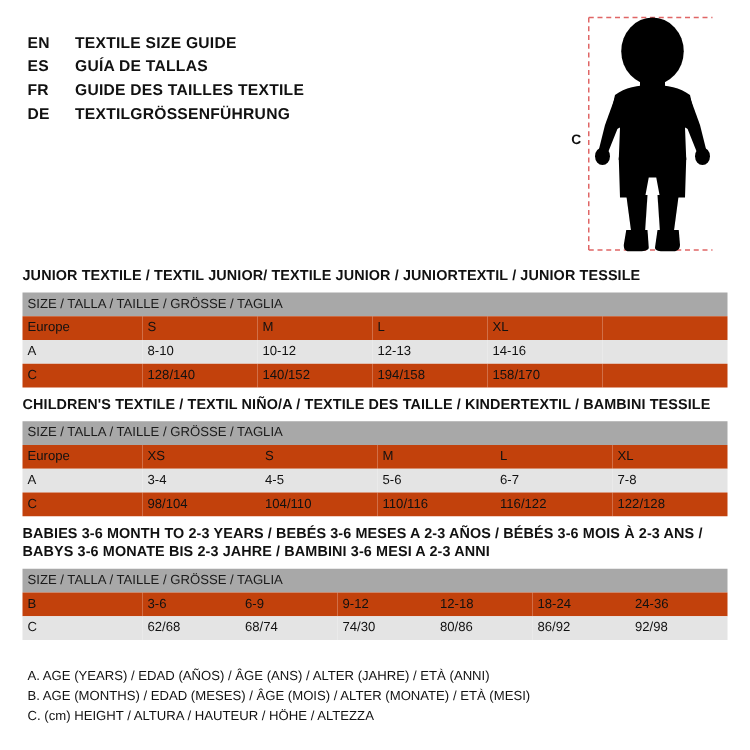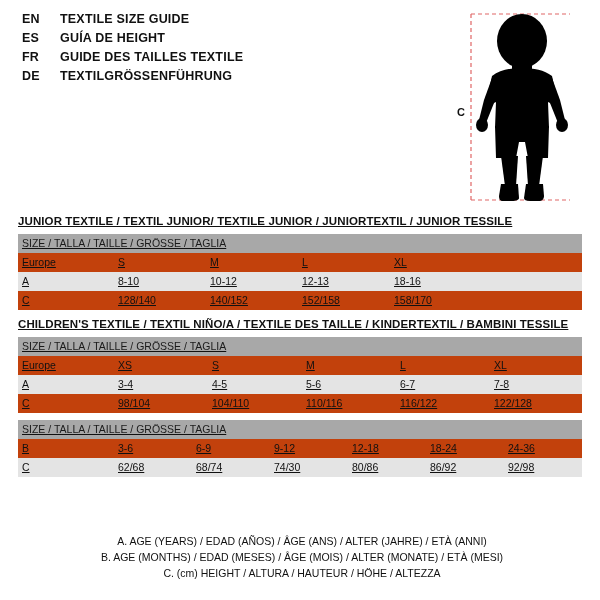--- a/index.html
+++ b/index.html
@@ -18,21 +18,21 @@
     position: relative;
     width: 600px;
     height: 600px;
     box-sizing: border-box;
   }
 
   
   .header {
     position: absolute;
     left: 22px;
-    top: 10px;
+    top: 25px;
     width: 420px;
   }
   .lang-row {
     display: flex;
     align-items: baseline;
     line-height: 19px;
     white-space: nowrap;
   }
   .lang-code {
     width: 38px;
@@ -66,21 +66,20 @@
     font-size: 11px;
     font-weight: bold;
     color: #111;
   }
 
   
   .section {
     position: absolute;
     left: 18px;
     width: 564px;
-    text-decoration: underline;
   }
   .section-title {
     font-size: 11.5px;
     font-weight: bold;
     color: #111;
     letter-spacing: .1px;
     margin-bottom: 5px;
     line-height: 15px;
   }
   table.size-table {
@@ -126,21 +125,21 @@
 
 <div class="page">
 
   <div class="header">
     <div class="lang-row">
       <span class="lang-code">EN</span>
       <span class="lang-title">TEXTILE SIZE GUIDE</span>
     </div>
     <div class="lang-row">
       <span class="lang-code">ES</span>
-      <span class="lang-title">GUÍA DE HEIGHT</span>
+      <span class="lang-title">GUÍA DE TALLAS</span>
     </div>
     <div class="lang-row">
       <span class="lang-code">FR</span>
       <span class="lang-title">GUIDE DES TAILLES TEXTILE</span>
     </div>
     <div class="lang-row">
       <span class="lang-code">DE</span>
       <span class="lang-title">TEXTILGRÖSSENFÜHRUNG</span>
     </div>
   </div>
@@ -205,28 +204,28 @@
           <td>M</td>
           <td>L</td>
           <td>XL</td>
           <td></td>
         </tr>
         <tr class="shade">
           <td>A</td>
           <td>8-10</td>
           <td>10-12</td>
           <td>12-13</td>
-          <td>18-16</td>
+          <td>14-16</td>
           <td></td>
         </tr>
         <tr class="plain">
           <td>C</td>
           <td>128/140</td>
           <td>140/152</td>
-          <td>152/158</td>
+          <td>194/158</td>
           <td>158/170</td>
           <td></td>
         </tr>
       </tbody>
     </table>
   </div>
 
   <div class="section" style="top:317px;">
     <div class="section-title">CHILDREN'S TEXTILE / TEXTIL NIÑO/A / TEXTILE DES TAILLE / KINDERTEXTIL / BAMBINI TESSILE</div>
     <table class="size-table">
@@ -264,20 +263,21 @@
           <td>104/110</td>
           <td>110/116</td>
           <td>116/122</td>
           <td>122/128</td>
         </tr>
       </tbody>
     </table>
   </div>
 
   <div class="section" style="top:420px;">
+    <div class="section-title">BABIES 3-6 MONTH TO 2-3 YEARS / BEBÉS 3-6 MESES A 2-3 AÑOS / BÉBÉS 3-6 MOIS À 2-3 ANS / BABYS 3-6 MONATE BIS 2-3 JAHRE / BAMBINI 3-6 MESI A 2-3 ANNI</div>
     <table class="size-table">
       <colgroup>
         <col style="width:96px">
           <col style="width:78px">
           <col style="width:78px">
           <col style="width:78px">
           <col style="width:78px">
           <col style="width:78px">
           <col>
       </colgroup>
@@ -300,19 +300,19 @@
           <td>68/74</td>
           <td>74/30</td>
           <td>80/86</td>
           <td>86/92</td>
           <td>92/98</td>
         </tr>
       </tbody>
     </table>
   </div>
 
-  <div class="legend" style="top:533px;text-align:center;">
+  <div class="legend" style="top:533px;">
     <div class="legend-line">A. AGE (YEARS) / EDAD (AÑOS) / ÂGE (ANS) / ALTER (JAHRE) / ETÀ (ANNI)</div>
     <div class="legend-line">B. AGE (MONTHS) / EDAD (MESES) / ÂGE (MOIS) / ALTER (MONATE) / ETÀ (MESI)</div>
     <div class="legend-line">C. (cm) HEIGHT / ALTURA / HAUTEUR / HÖHE / ALTEZZA</div>
   </div>
 
 </div>
 
 </body></html>

